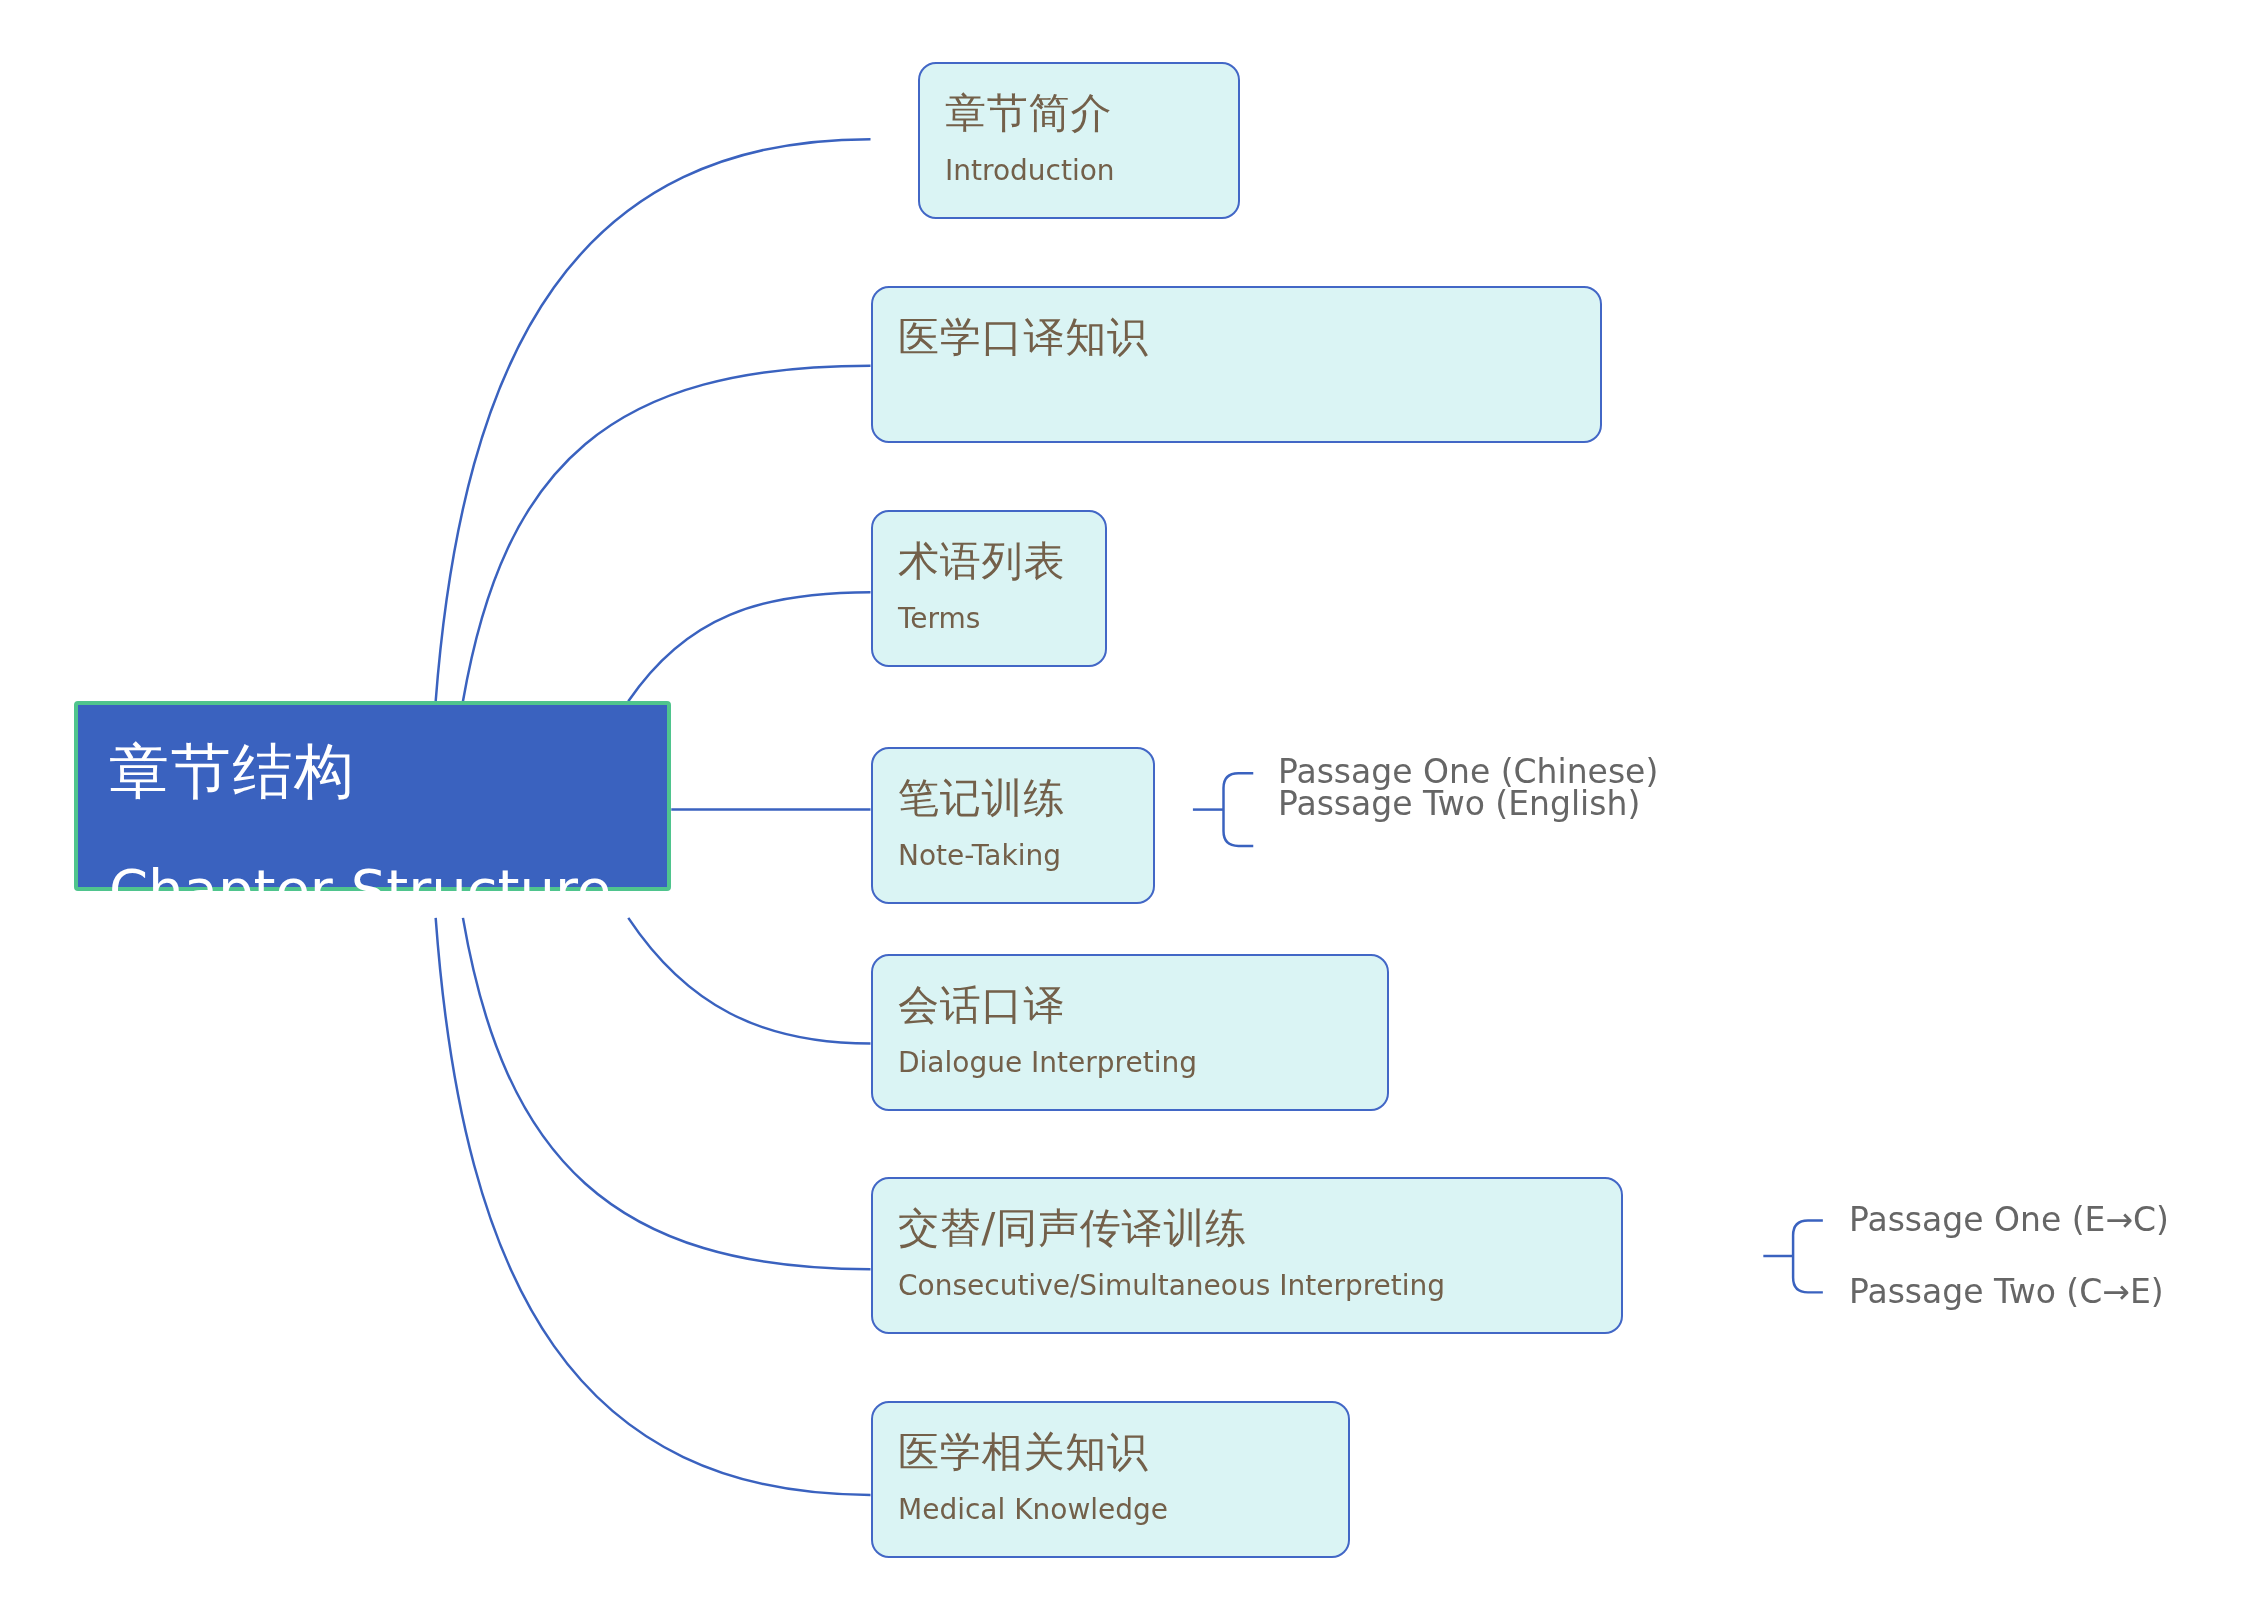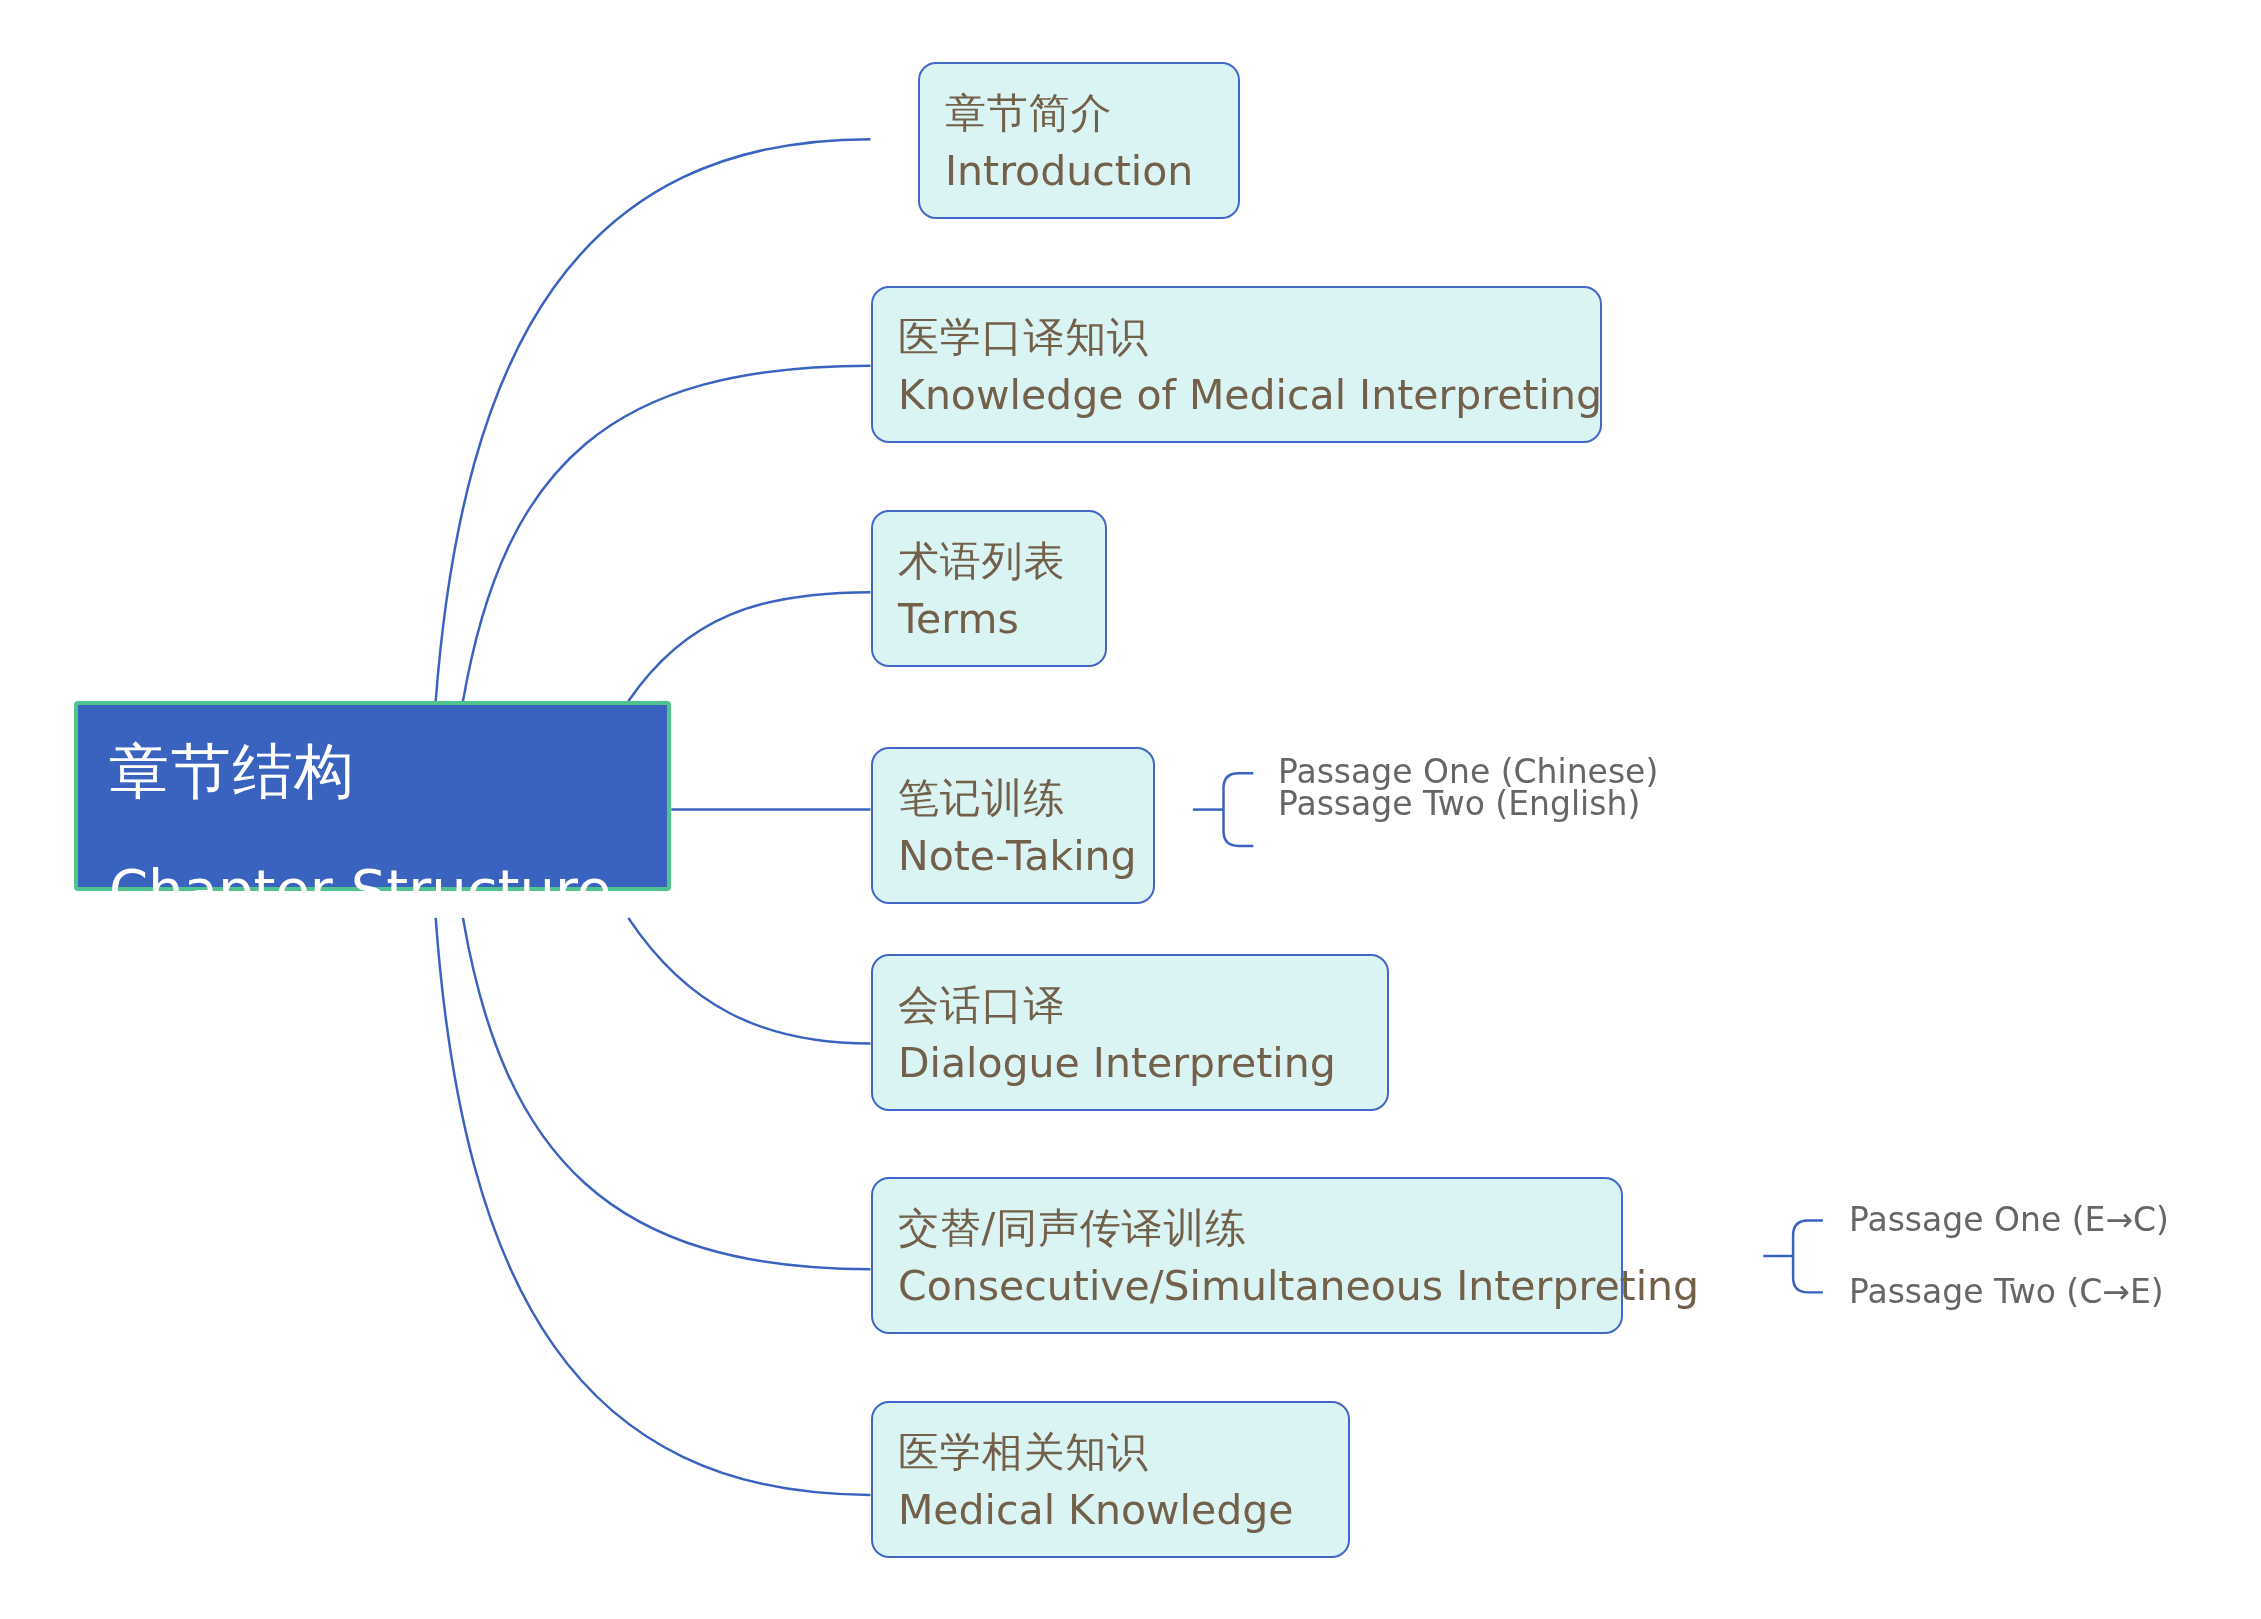--- a/index.html
+++ b/index.html
@@ -12,21 +12,21 @@
     border-radius: 4px; color: #ffffff; padding: 28px 0 0 31px;
   }
   .root .zh { font-size: 60px; line-height: 76px; letter-spacing: 1.7px; }
   .root .en { font-size: 56px; line-height: 76px; margin-top: 43px; }
   .topic {
     position: absolute; left: 871px; height: 157px; box-sizing: border-box;
     background: #daf4f4; border: 2.5px solid #4267c6; border-radius: 18px;
     color: #73604a; padding: 20px 25px 0 25px;
   }
   .topic .zh { font-size: 41px; line-height: 58px; letter-spacing: 0.8px; }
-  .topic .en { font-size: 41px; line-height: 58px; white-space: nowrap; }
+  .topic .en { font-size: 28px; line-height: 58px; white-space: nowrap; }
   .sub { position: absolute; color: #666666; font-size: 33px; line-height: 40px; white-space: nowrap; }
 </style>
 </head>
 <body>
 
 <svg id="connectors" xmlns="http://www.w3.org/2000/svg" width="2261" height="1620" viewBox="0 0 2735 1959">
   <path d="M527,848 C560,420 700,168 1053,168" fill="none" stroke="#3a62bf" stroke-width="3"></path>
   <path d="M560,848 C610,560 740,442 1053,442" fill="none" stroke="#3a62bf" stroke-width="3"></path>
   <path d="M760,848 C830,745 920,716 1053,716" fill="none" stroke="#3a62bf" stroke-width="3"></path>
   <path d="M812,979 L1053,979" fill="none" stroke="#3a62bf" stroke-width="3"></path>
@@ -46,21 +46,20 @@
   <div class="en">Chapter Structure</div>
 </div>
 
 <div class="topic" style="top:62px; width:322px;margin-left:47px;">
   <div class="zh">章节简介</div>
   <div class="en">Introduction</div>
 </div>
 
 <div class="topic" style="top:286px; width:731px;">
   <div class="zh">医学口译知识</div>
-  <div class="en">Knowledge of Medical Interpreting</div>
 </div>
 
 <div class="topic" style="top:510px; width:236px;">
   <div class="zh">术语列表</div>
   <div class="en">Terms</div>
 </div>
 
 <div class="topic" style="top:731px; width:284px;margin-top:16px;">
   <div class="zh">笔记训练</div>
   <div class="en">Note-Taking</div>

